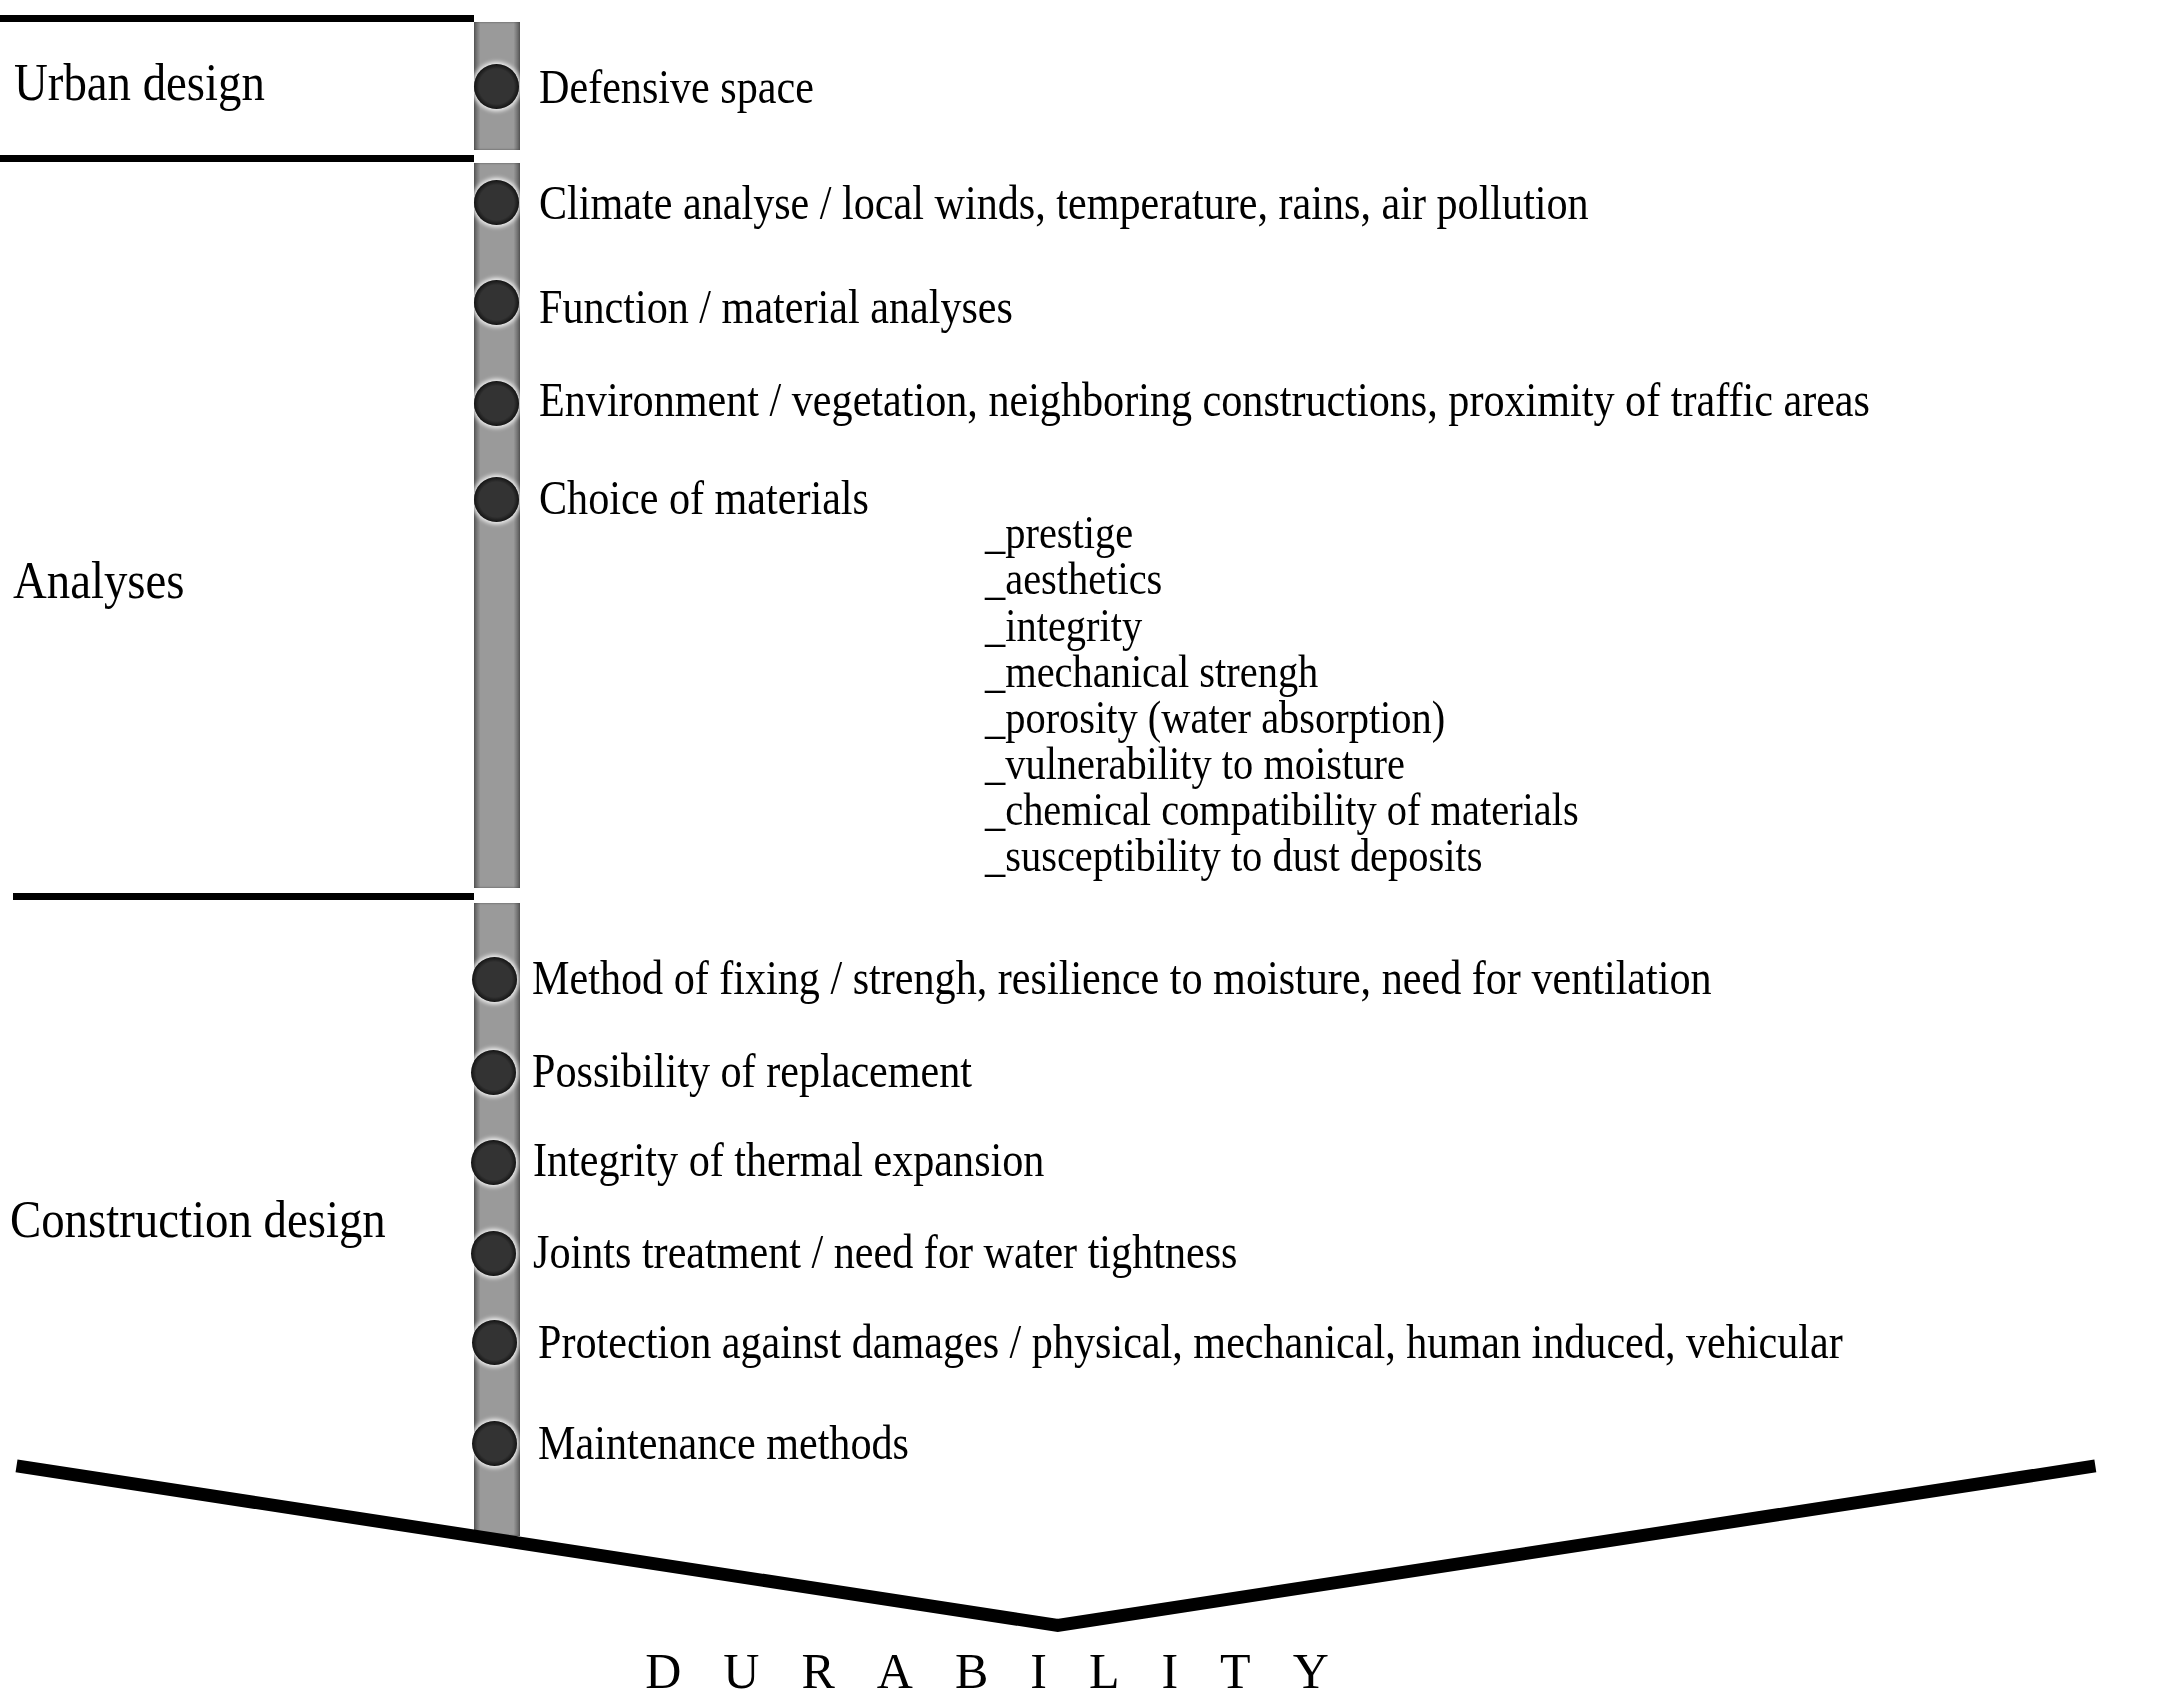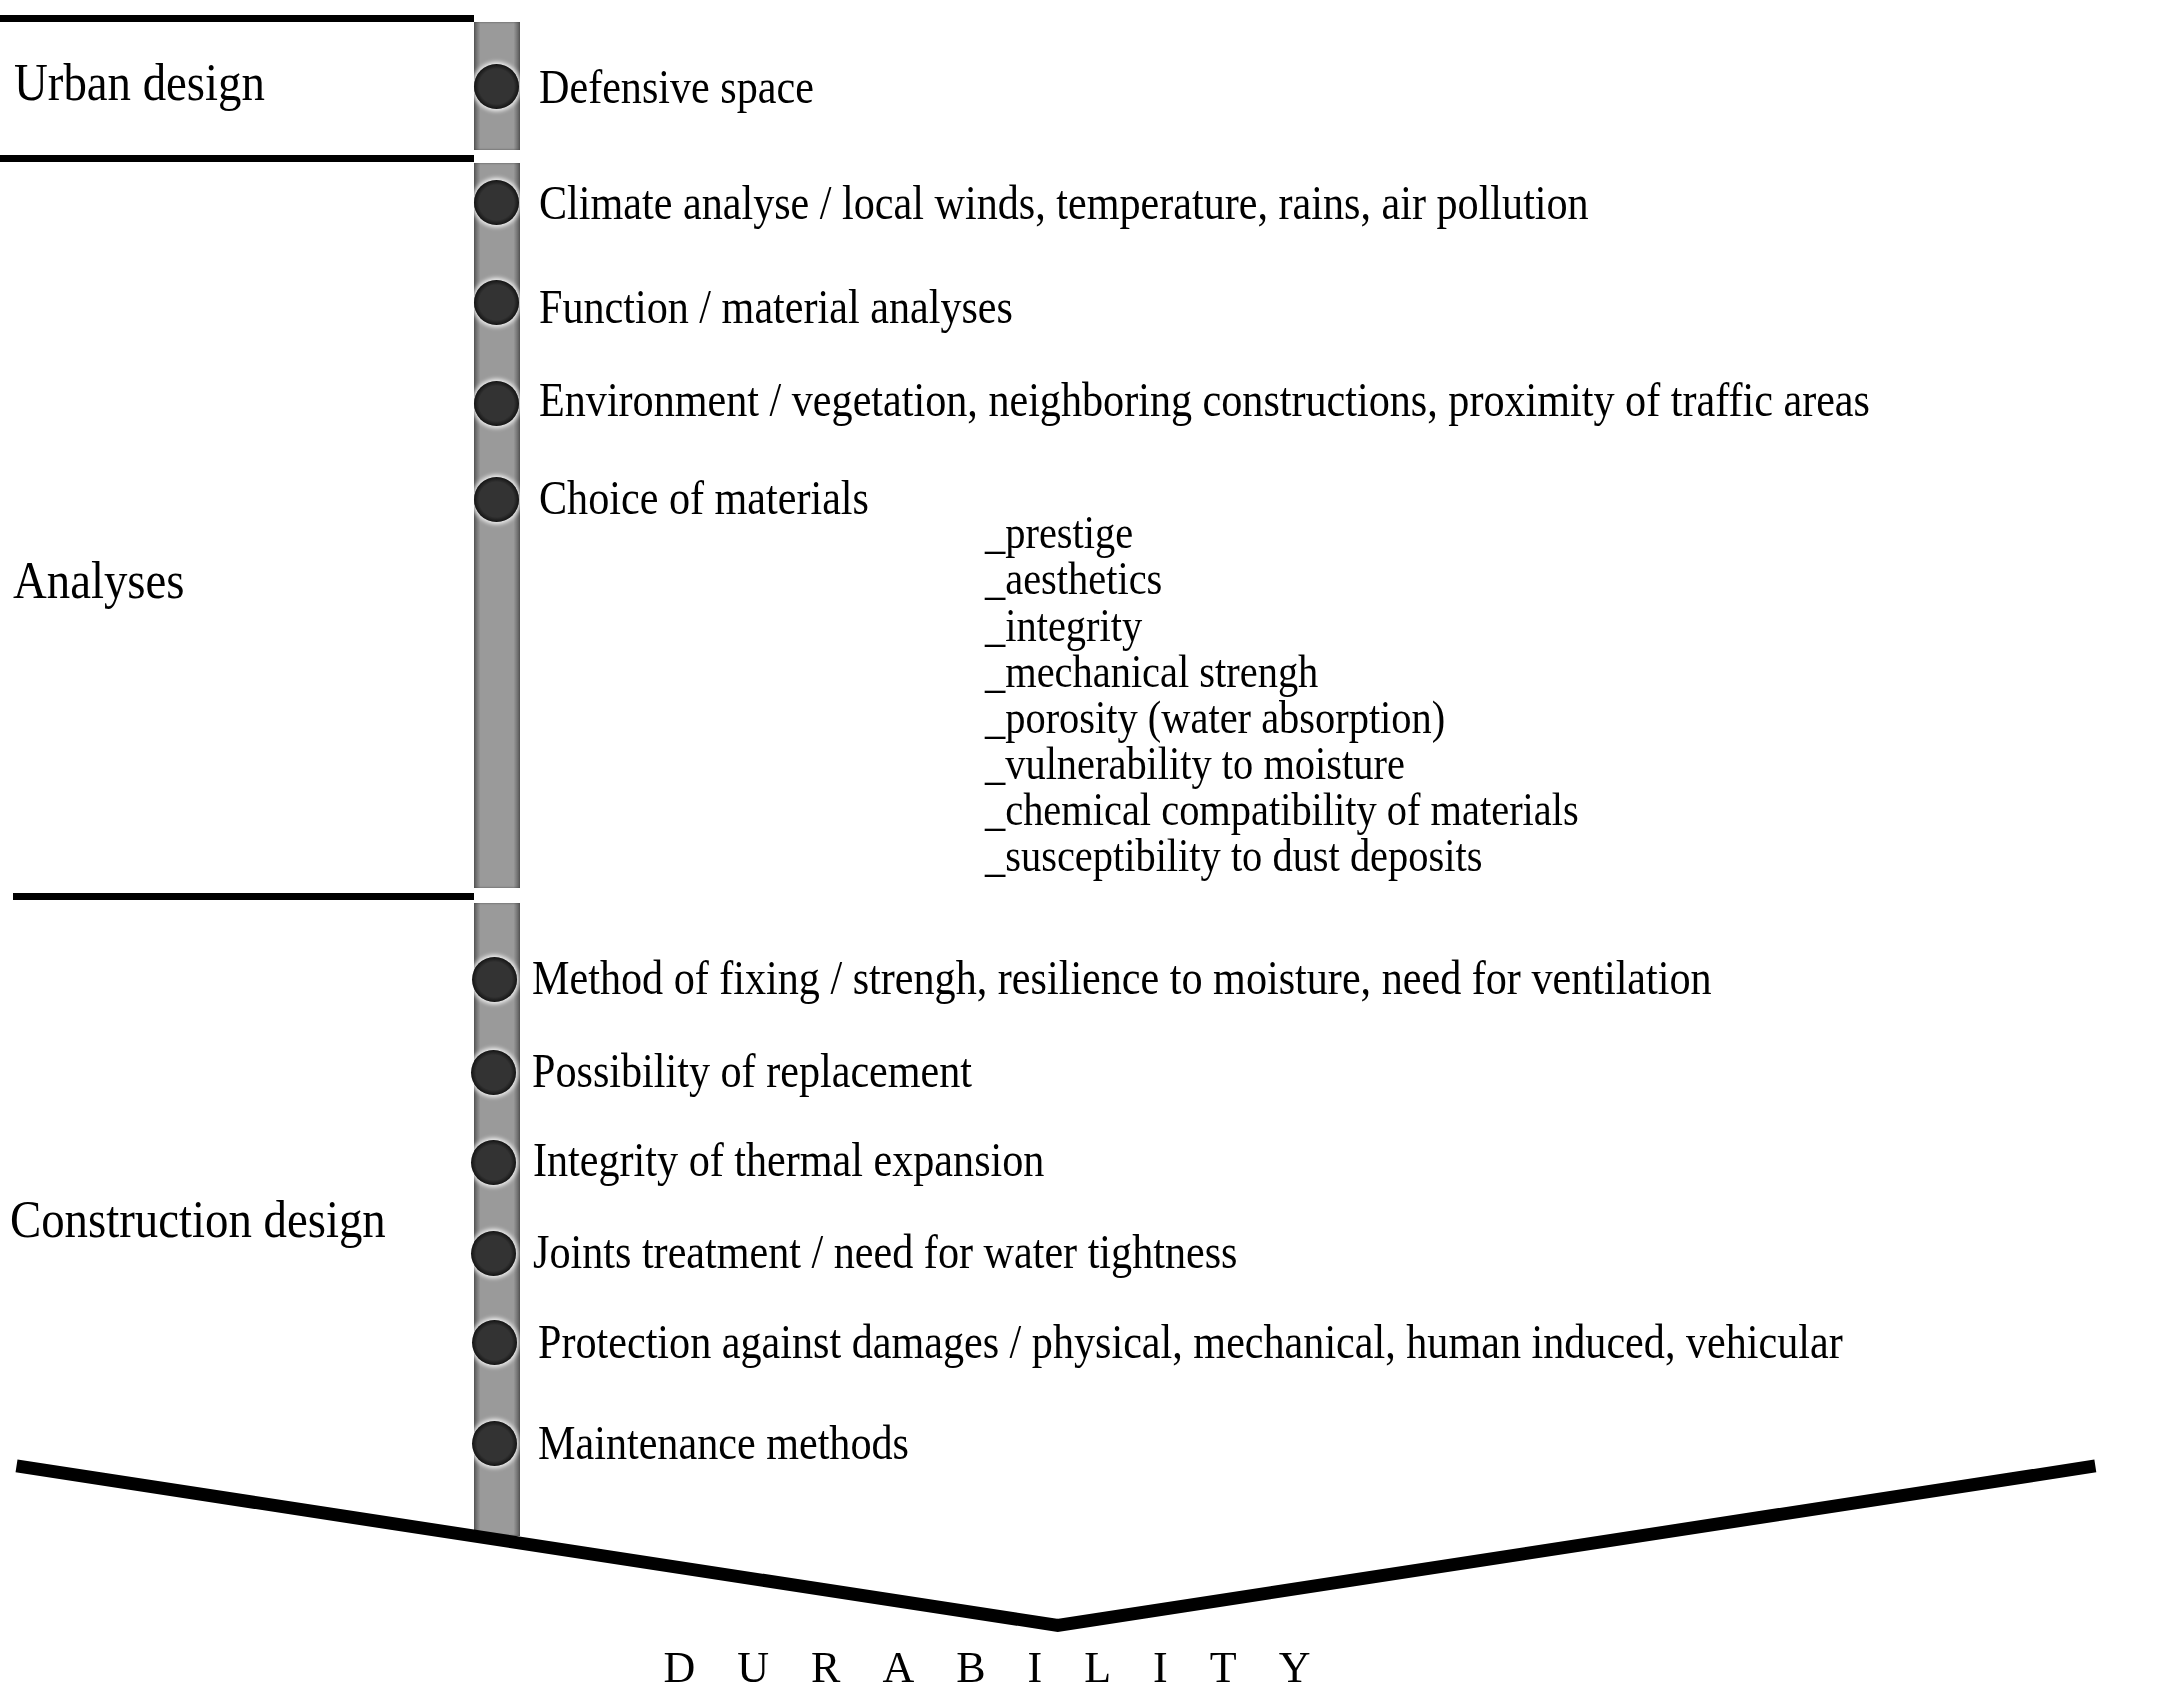--- a/index.html
+++ b/index.html
@@ -12,21 +12,21 @@
   .dot { position:absolute; width:45px; height:45px; border-radius:50%;
          background:radial-gradient(circle at 50% 50%,#333 55%,#111 72%,#000 82%);
          box-shadow:0 0 4.3px 2.2px rgba(255,255,255,0.85); }
   .txt { position:absolute; font-size:49px; line-height:1; white-space:nowrap;
          transform-origin:left center; transform:scaleX(0.86); }
   .sub { position:absolute; font-size:47px; line-height:1; white-space:nowrap;
          transform-origin:left center; transform:scaleX(0.86); }
   .label { position:absolute; font-size:52px; line-height:1; white-space:nowrap;
            transform-origin:left center; transform:scaleX(0.9); }
   .durability { position:absolute; left:0; width:2016px; top:1646px; text-align:center;
-                font-size:44px; letter-spacing:42px; line-height:1; }
+                font-size:50px; letter-spacing:42px; line-height:1; }
   svg.v { position:absolute; left:0; top:0; }
 </style>
 </head>
 <body>
 
 <div class="hline" style="left:0;top:15px;width:474px;"></div>
 <div class="hline" style="left:0;top:155px;width:474px;"></div>
 <div class="hline" style="left:13px;top:893px;width:461px;"></div>
 
 <div class="bar" style="top:22px;height:128px;"></div>

